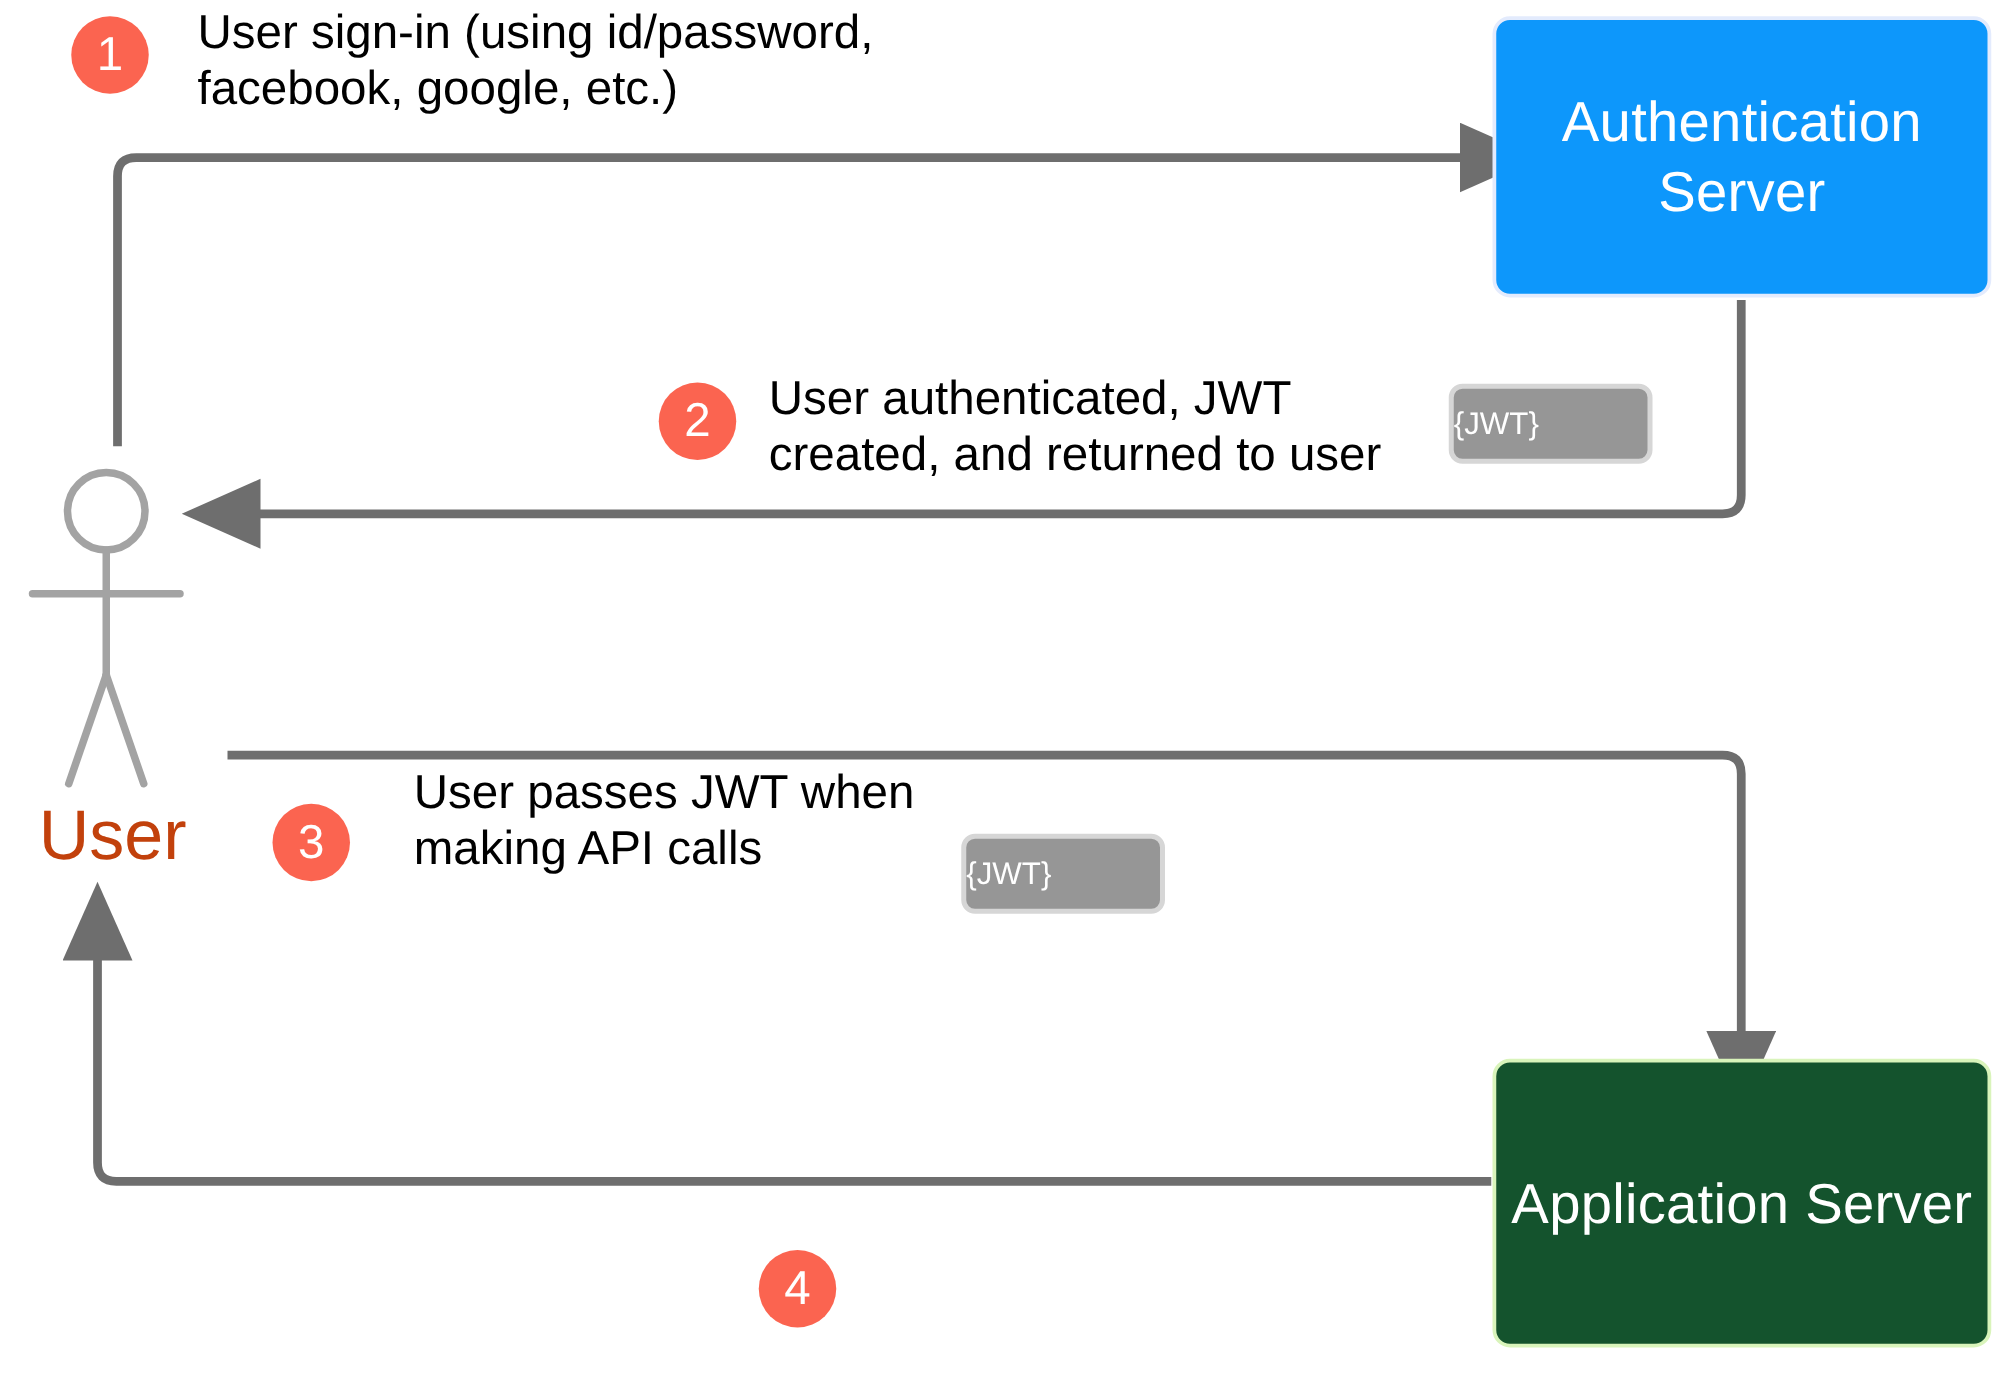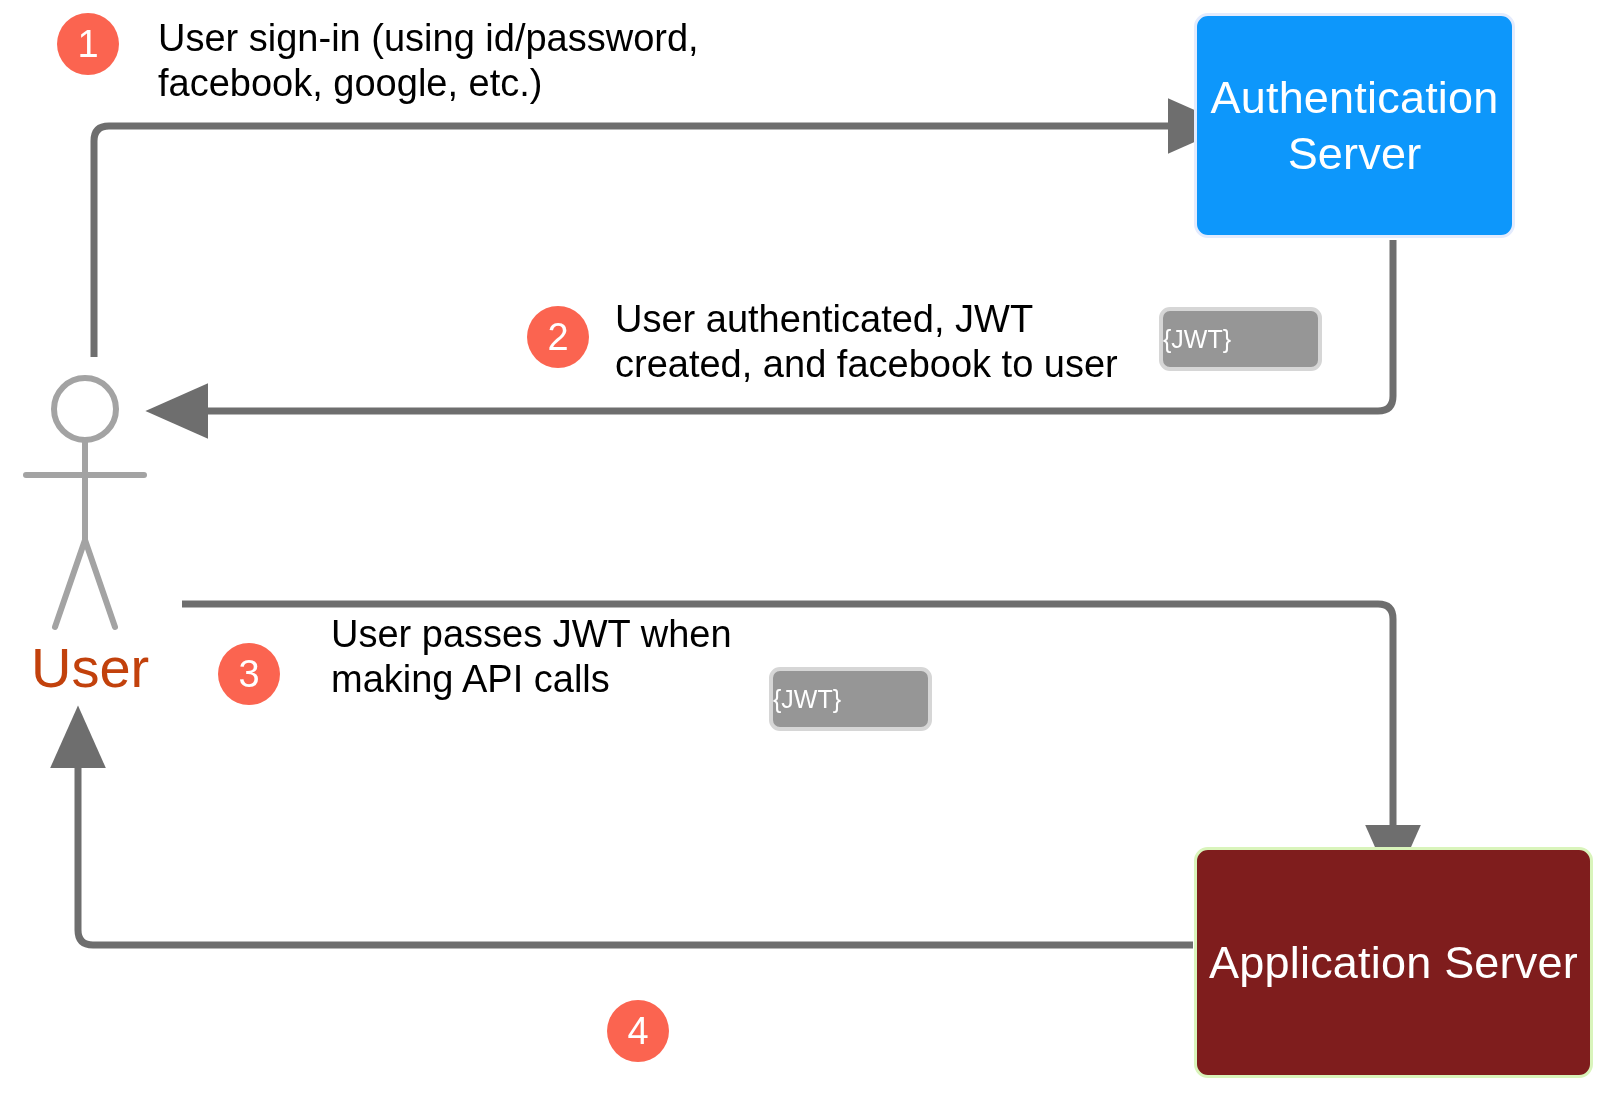--- a/index.html
+++ b/index.html
@@ -37,31 +37,31 @@
     text-align: center;
     color: #ffffff;
     font-size: 45px;
     line-height: 56px;
     letter-spacing: 0.2px;
     font-weight: 400;
   }
   .node-auth {
     left: 1194px;
     top: 13px;
-    width: 321px;
+    width: 399px;
     height: 225px;
     background: #0d97fb;
     border: 3px solid #e3ebfd;
   }
   .node-app {
     left: 1194px;
     top: 847px;
     width: 399px;
     height: 231px;
-    background: #7f1d1d;
+    background: #14532d;
     border: 3px solid #d9f4bb;
   }
 
   
   .step-badge {
     position: absolute;
     width: 62px;
     height: 62px;
     border-radius: 50%;
     background: #fb6450;
@@ -151,28 +151,28 @@
   </div>
 
   <div class="node node-app">
     <span>Application
 Server</span>
   </div>
 
   <div class="step-badge" style="left:57px; top:13px;">
     <span>1</span>
   </div>
-  <div class="caption" style="left:158px; top:16px; width:650px;">User sign-in (using id/password,
+  <div class="caption" style="left:158px; top:4px; width:650px;">User sign-in (using id/password,
 facebook, google, etc.)</div>
 
   <div class="step-badge" style="left:527px; top:306px;">
     <span>2</span>
   </div>
   <div class="caption" style="left:615px; top:297px; width:560px;">User authenticated, JWT
-created, and facebook to user</div>
+created, and returned to user</div>
   <div class="jwt-chip" style="left:1159px; top:307px; width:163px; height:64px;">
     <span>{JWT}</span>
   </div>
 
   <div class="step-badge" style="left:218px; top:643px;">
     <span>3</span>
   </div>
   <div class="caption" style="left:331px; top:612px; width:450px;">User passes JWT when
 making API calls</div>
   <div class="jwt-chip" style="left:769px; top:667px; width:163px; height:64px;">

